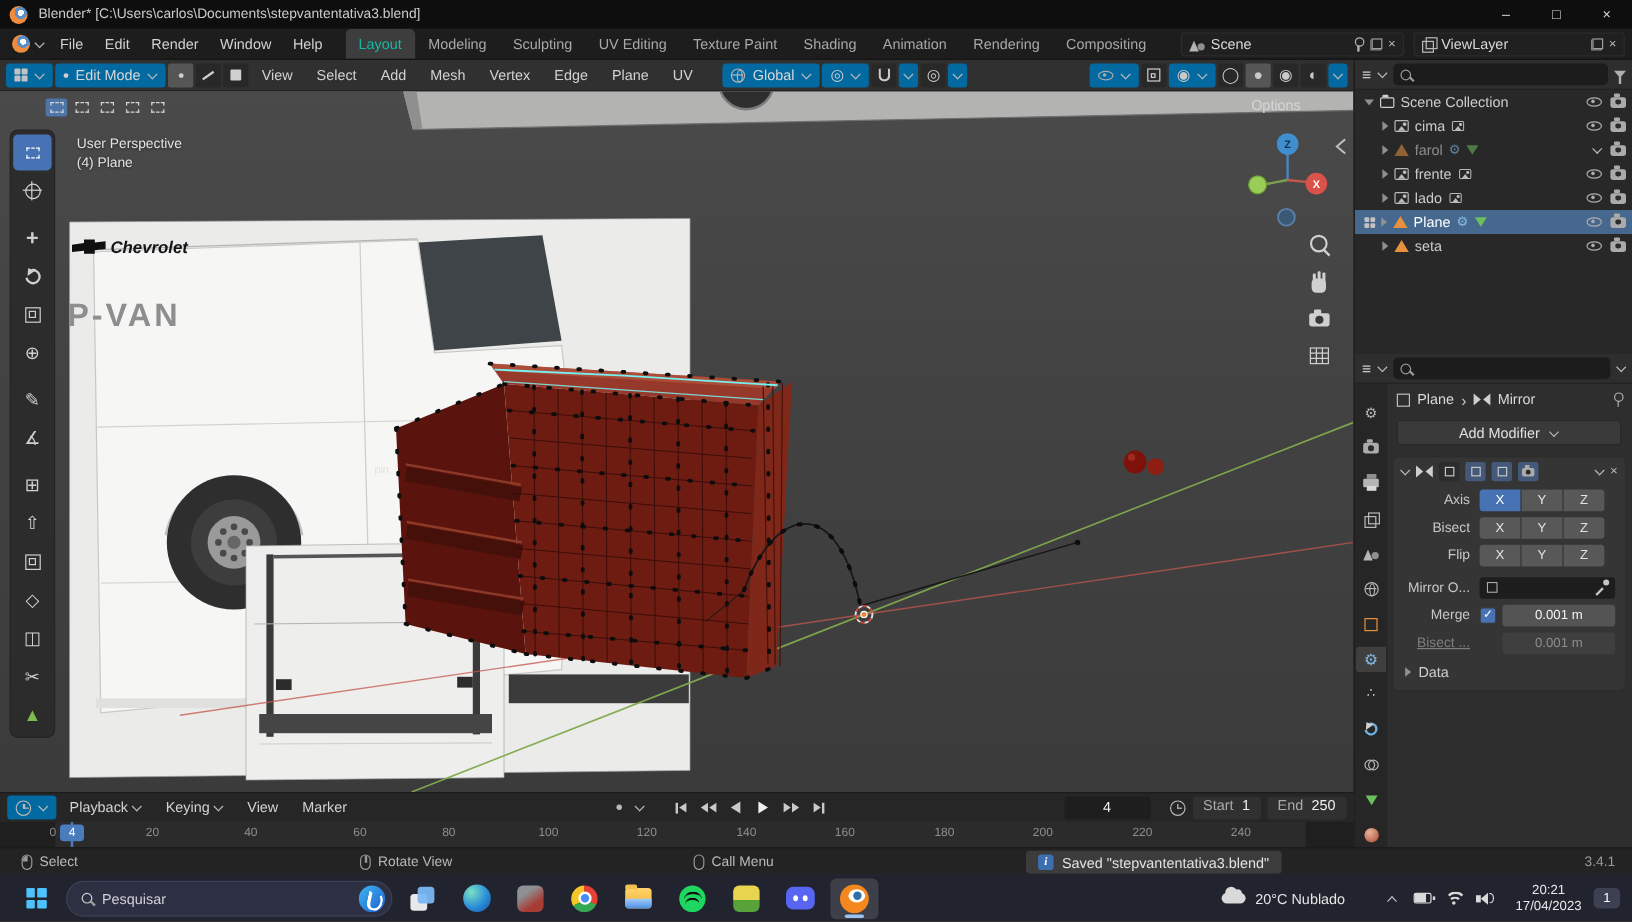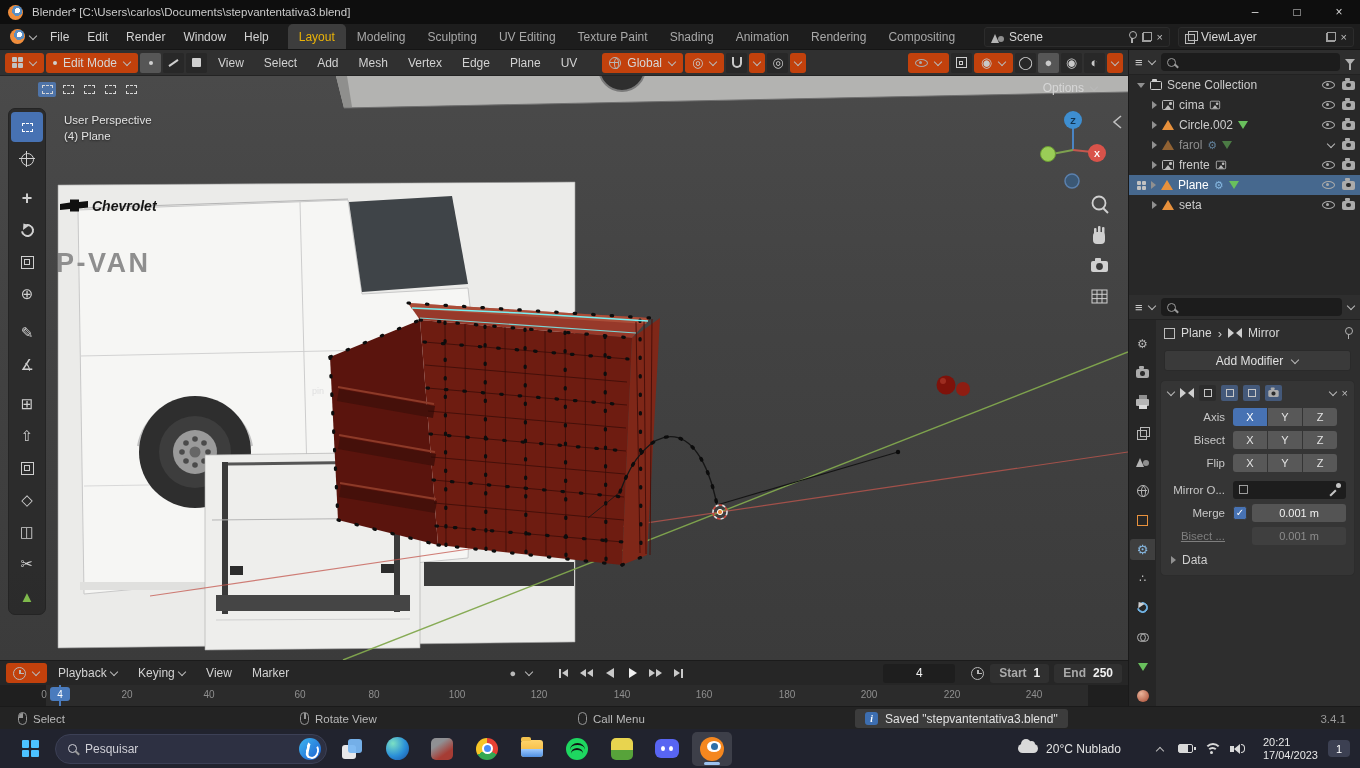--- a/index.html
+++ b/index.html
@@ -52,32 +52,32 @@
 
 #titlebar{position:absolute;left:0;top:0;width:1360px;height:24px;background:#0e0e0e;display:flex;align-items:center;}
 .blogo{width:15px;height:15px;border-radius:50%;background:radial-gradient(circle at 62% 38%,#ffffff 0 2.6px,#5b8fc4 2.6px 5.2px,#ef8d3c 5.2px);flex:none;}
 #titlebar .title{margin-left:9px;font-size:11.5px;color:#cccccc;}
 .wbtn{width:42px;height:24px;display:flex;align-items:center;justify-content:center;color:#d8d8d8;font-size:12px;}
 
 #menubar{position:absolute;left:0;top:24px;width:1360px;height:26px;background:#1d1d1d;display:flex;align-items:center;padding:0 6px;border-bottom:1px solid #151515;}
 .menu-item{padding:0 9px;height:100%;display:flex;align-items:center;color:#d2d2d2;}
 .ws-wrap{display:flex;height:100%;margin-left:10px;flex:1;overflow:hidden;white-space:nowrap;}
 .ws-tab{padding:0 11px;display:flex;align-items:center;color:#a8a8a8;flex:none;}
-.ws-tab.active{background:#3d3d3d;color:#eab308;border-radius:5px 5px 0 0;}
+.ws-tab.active{background:#3d3d3d;color:#14b8a6;border-radius:5px 5px 0 0;}
 .idwidget{height:20px;background:#202020;border:1px solid #2c2c2c;border-radius:3px;display:flex;align-items:center;gap:5px;padding:0 6px;margin-left:8px;flex:none;color:#d8d8d8;}
 .i-layers{width:11px;height:11px;position:relative;display:inline-block;}
 .i-layers::before{content:"";position:absolute;left:0;top:3px;width:8px;height:8px;border:1.2px solid #b9b9b9;background:#2a2a2a;}
 .i-layers::after{content:"";position:absolute;left:3px;top:0;width:8px;height:8px;border:1.2px solid #b9b9b9;}
 .i-copy{width:10px;height:10px;position:relative;display:inline-block;}
 .i-copy::before{content:"";position:absolute;left:0;bottom:0;width:7px;height:7px;border:1.2px solid #9f9f9f;}
 .i-copy::after{content:"";position:absolute;right:0;top:0;width:7px;height:7px;border:1.2px solid #9f9f9f;background:#202020;}
 .xsmall{font-size:11px;color:#bdbdbd;}
 
 #toolheader{position:absolute;left:0;top:50px;width:1128px;height:26px;background:#303030;display:flex;align-items:center;padding:0 5px;gap:2px;border-bottom:1px solid #232323;}
-.dd{background:#c2410c;border-radius:3px;height:20px;padding:0 7px;display:flex;align-items:center;gap:6px;flex:none;}
+.dd{background:#0369a1;border-radius:3px;height:20px;padding:0 7px;display:flex;align-items:center;gap:6px;flex:none;}
 .mbtn{width:21px;height:20px;background:#282828;display:flex;align-items:center;justify-content:center;border-radius:2px;flex:none;}
 .mbtn.active{background:#565656;}
 .gridico{width:11px;height:11px;display:grid;grid-template:1fr 1fr/1fr 1fr;gap:1.5px;}
 .gridico span{background:#c2c2c2;border-radius:1px;}
 .dotv{width:4px;height:4px;background:#d0d0d0;border-radius:50%;}
 .edgv{width:11px;height:2px;background:#d0d0d0;transform:rotate(-35deg);}
 .facv{width:9px;height:9px;background:#d0d0d0;border-radius:1px;}
 .globe{width:12px;height:12px;border:1.3px solid #b5b5b5;border-radius:50%;position:relative;display:inline-block;}
 .globe::before{content:"";position:absolute;left:0;top:4.5px;width:9px;height:1.2px;background:#b5b5b5;}
 .globe::after{content:"";position:absolute;left:3.2px;top:0;width:3px;height:9px;border:1.1px solid #b5b5b5;border-radius:50%;}
@@ -149,21 +149,21 @@
 .clockico{width:13px;height:13px;border:1.5px solid #b9b9b9;border-radius:50%;position:relative;}
 .clockico::before{content:"";position:absolute;left:5px;top:2px;width:1.5px;height:4px;background:#b9b9b9;}
 .clockico::after{content:"";position:absolute;left:5.5px;top:5px;width:4px;height:1.5px;background:#b9b9b9;}
 .trbtn{width:21px;height:18px;display:flex;align-items:center;justify-content:center;gap:1px;border-radius:2px;}
 .tri-play-r{width:0;height:0;border-top:5px solid transparent;border-bottom:5px solid transparent;border-left:8px solid #c9c9c9;}
 .tri-play-l{width:0;height:0;border-top:5px solid transparent;border-bottom:5px solid transparent;border-right:8px solid #c9c9c9;}
 .tri-sm-r{width:0;height:0;border-top:4px solid transparent;border-bottom:4px solid transparent;border-left:6px solid #c9c9c9;}
 .tri-sm-l{width:0;height:0;border-top:4px solid transparent;border-bottom:4px solid transparent;border-right:6px solid #c9c9c9;}
 .vbar{width:2px;height:9px;background:#c9c9c9;}
 .framefield{width:72px;height:19px;background:#1e1e1e;border-radius:3px;display:flex;align-items:center;justify-content:center;color:#f0f0f0;}
-.rangefield{height:19px;background:#30303 0;background:#303030;border-radius:3px;display:flex;align-items:center;gap:7px;padding:0 9px;font-weight:bold;}
+.rangefield{height:19px;background:#30303 0;background:#303030;border-radius:3px;display:flex;gap:7px;padding:0 9px;}
 .rangefield .rl{color:#aaaaaa;}
 .rangefield .rv{color:#f0f0f0;}
 .tl-ruler{position:relative;height:21px;background:#1f1f1f;overflow:hidden;}
 .inrange{position:absolute;left:46px;top:0;width:1042px;height:21px;background:#2b2b2b;}
 .tick{position:absolute;top:4px;transform:translateX(-50%);font-size:10px;color:#8f8f8f;}
 .playhead{position:absolute;left:59px;top:0;width:2px;height:21px;background:#4a7bbd;}
 .phbadge{position:absolute;left:50px;top:2px;width:20px;height:14px;background:#4a7bbd;border-radius:3px;color:#fff;font-size:10px;display:flex;align-items:center;justify-content:center;}
 
 #statusbar{position:absolute;left:0;top:706px;width:1360px;height:23px;background:#232323;border-top:1px solid #1a1a1a;}
 .sb-item{position:absolute;top:0;height:23px;display:flex;align-items:center;gap:6px;color:#b9b9b9;font-size:11.5px;}
@@ -210,21 +210,21 @@
 .i-batt{width:15px;height:9px;border:1.3px solid #d9d9d9;border-radius:2px;position:relative;background:linear-gradient(90deg,#d9d9d9 0 70%,transparent 70%);}
 .i-batt::after{content:"";position:absolute;right:-3.4px;top:1.6px;width:2px;height:3.6px;background:#d9d9d9;}
 .i-wifi{width:16px;height:11px;position:relative;}
 .i-wifi::before{content:"";position:absolute;left:0;top:0;width:14px;height:14px;border:2px solid transparent;border-top-color:#d9d9d9;border-radius:50%;}
 .i-wifi::after{content:"";position:absolute;left:3.5px;top:3.5px;width:7px;height:7px;border:2px solid transparent;border-top-color:#d9d9d9;border-radius:50%;}
 .i-wifidot{position:absolute;left:6.5px;top:7.5px;width:3px;height:3px;border-radius:50%;background:#d9d9d9;}
 .i-vol{display:flex;align-items:center;}
 .i-vol .body{width:3.5px;height:6px;background:#d9d9d9;}
 .i-vol .cone{width:0;height:0;border-top:5px solid transparent;border-bottom:5px solid transparent;border-right:6px solid #d9d9d9;}
 .i-vol .wave{width:4px;height:9px;border:1.6px solid #d9d9d9;border-left:none;border-radius:0 9px 9px 0;margin-left:1.5px;}
-.clockblk{text-align:left;font-size:11px;line-height:13px;color:#e8e8e8;}
+.clockblk{text-align:center;font-size:11px;line-height:13px;color:#e8e8e8;}
 .badge{min-width:22px;height:17px;border-radius:4px;background:#3c4052;color:#fff;font-size:11px;display:flex;align-items:center;justify-content:center;padding:0 4px;}
 .trayico{width:26px;height:30px;display:flex;align-items:center;justify-content:center;flex:none;position:relative;}
 </style>
 </head>
 <body>
 
 <div id="titlebar">
   <span class="blogo" style="margin-left:8px"></span>
   <span class="title">Blender* [C:\Users\carlos\Documents\stepvantentativa3.blend]</span>
   <span style="margin-left:auto" class="flex">
@@ -613,48 +613,48 @@
       <span class="indent"></span>
         <span class="tri-r"></span>
       <span class="imgico"></span>
       <span class="lbl">cima</span>
       <span class="imgico" style="transform:scale(.85)"></span>
       <span class="o-right">
           <span class="eye"></span>
           <span class="cam"></span>
         </span>
     </div>
-    <div class="o-row">
-      <span class="indent"></span>
-        <span class="tri-r"></span>
-      <span class="meshobj"></span>
-      <span class="lbl">Circle.002</span>
-      <span class="meshdata"></span>
-      <span class="o-right">
-          <span class="eye"></span>
-          <span class="cam"></span>
-        </span>
-    </div>
     <div class="o-row dim">
       <span class="indent"></span>
         <span class="tri-r"></span>
       <span class="meshobj" style="opacity:.55"></span>
       <span class="lbl">farol</span>
       <span class="gearblue" style="opacity:.6">⚙</span>
       <span class="meshdata" style="opacity:.55"></span>
       <span class="o-right">
           <span class="chev"></span>
           <span class="cam"></span>
         </span>
     </div>
     <div class="o-row">
       <span class="indent"></span>
         <span class="tri-r"></span>
       <span class="imgico"></span>
       <span class="lbl">frente</span>
+      <span class="imgico" style="transform:scale(.85)"></span>
+      <span class="o-right">
+          <span class="eye"></span>
+          <span class="cam"></span>
+        </span>
+    </div>
+    <div class="o-row">
+      <span class="indent"></span>
+        <span class="tri-r"></span>
+      <span class="imgico"></span>
+      <span class="lbl">lado</span>
       <span class="imgico" style="transform:scale(.85)"></span>
       <span class="o-right">
           <span class="eye"></span>
           <span class="cam"></span>
         </span>
     </div>
     <div class="o-row sel">
       <span class="gridico" style="width:9px;height:9px;gap:1px;flex:none">
           <span></span>
           <span></span>

